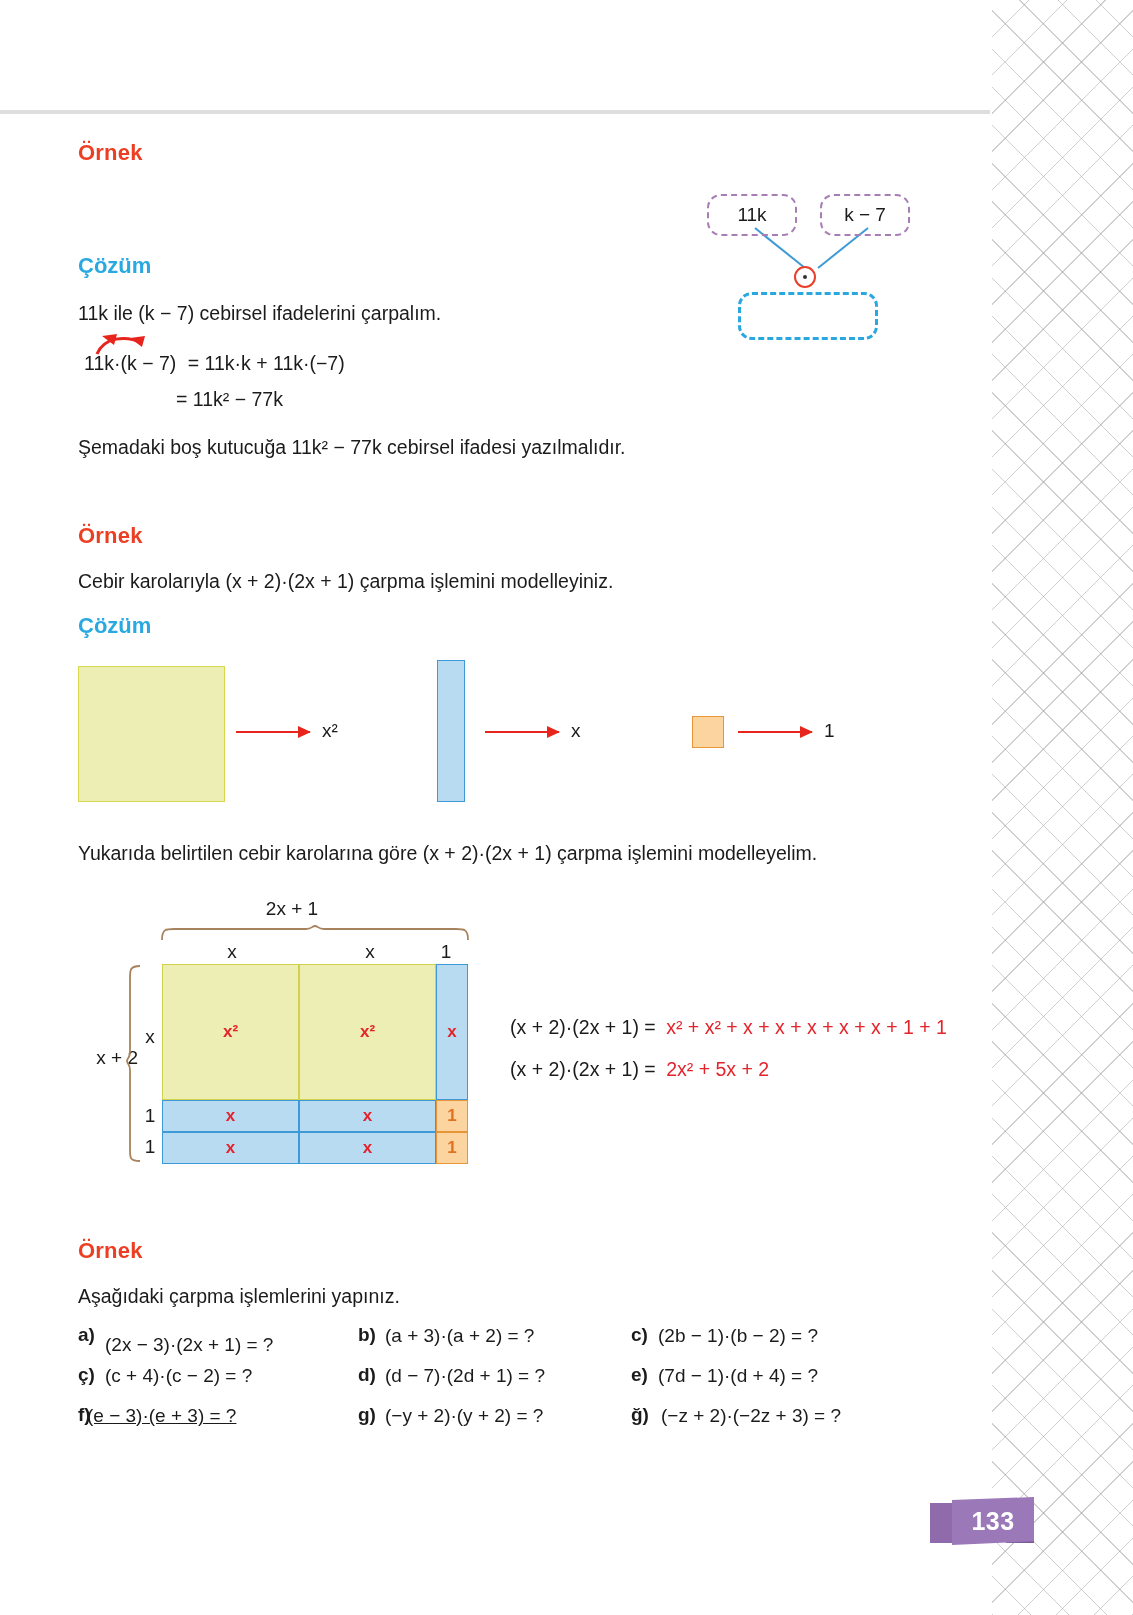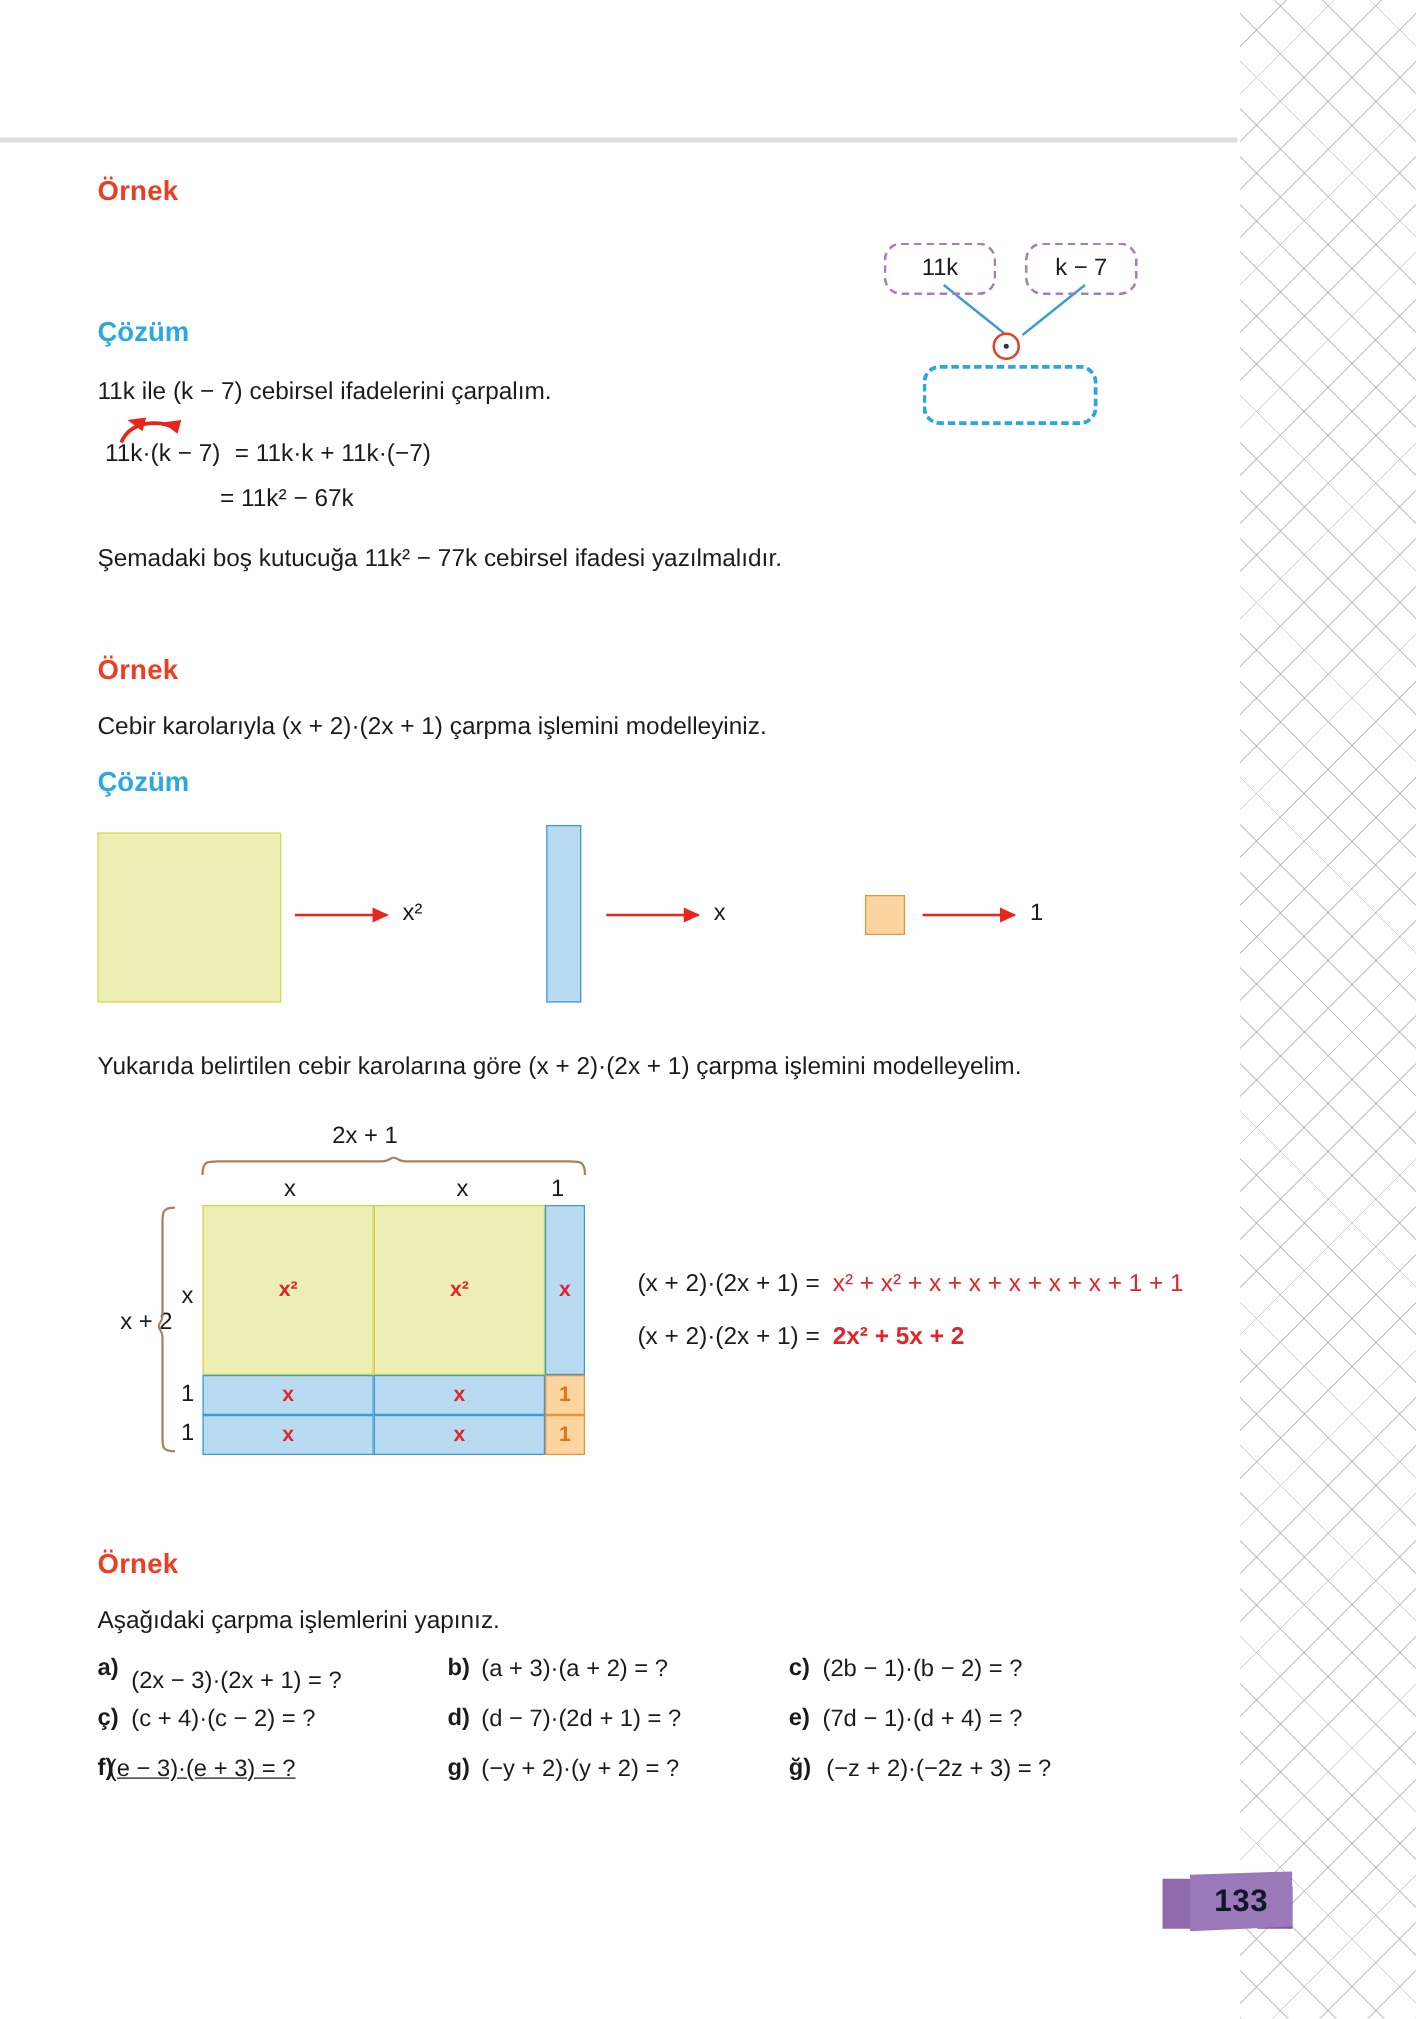--- a/index.html
+++ b/index.html
@@ -89,21 +89,21 @@
   #ribbon-tail2 {
     position: absolute; left: 76px; top: 12px; width: 28px; height: 34px;
     background: #7d5a99;
   }
   #ribbon-main {
     position: absolute; left: 22px; top: 0px; width: 82px; height: 48px;
     background: #9b78b8;
     clip-path: polygon(0 6%, 100% 0%, 100% 92%, 0 100%);
     display: flex; align-items: center; justify-content: center;
   }
-  #pagenum { color: #0f172a; font-weight: bold; font-size: 25px; letter-spacing: .5px; }
+  #pagenum { color: #ffffff; font-weight: bold; font-size: 25px; letter-spacing: .5px; }
 </style>
 </head>
 <body>
 
 <div id="page">
 
   <div id="lattice"></div>
 
   <div id="header-rule"></div>
 
@@ -118,21 +118,21 @@
     <path d="M5,21 C12,4 34,2 50,10" stroke="#e8251c" stroke-width="3" fill="none"></path>
     <polygon points="50,14 38,5 53,3" fill="#e8251c"></polygon>
     <polygon points="22,12 10,3 25,1" fill="#e8251c"></polygon>
   </svg>
 
   <div class="math" style="position:absolute; left:84px; top:352px;">
     <span>11k·(k − 7)</span>
     <span style="margin-left:6px;">= 11k·k + 11k·(−7)</span>
   </div>
 
-  <div class="math" style="position:absolute; left:176px; top:388px;">= 11k² − 67k</div>
+  <div class="math" style="position:absolute; left:176px; top:388px;">= 11k² − 77k</div>
 
   <div class="para" style="left:78px; top:432px; width:620px;">Şemadaki boş kutucuğa 11k² − 77k cebirsel ifadesi yazılmalıdır.</div>
 
   <div>
     <svg style="position:absolute; left:700px; top:180px;" width="240" height="170">
       <line x1="55" y1="48" x2="105" y2="88" stroke="#3d9ad6" stroke-width="2"></line>
       <line x1="168" y1="48" x2="118" y2="88" stroke="#3d9ad6" stroke-width="2"></line>
     </svg>
 
     <div class="dashbox purple" style="left:707px; top:194px; width:90px; height:42px;">
@@ -207,21 +207,21 @@
     <div class="cell one" style="left:436px; top:1132px; width:32px; height:32px;">1</div>
   </div>
 
   <div class="math" style="position:absolute; left:510px; top:1016px;">
     <span>(x + 2)·(2x + 1) =</span>
     <span style="color:#e3242b; margin-left:5px;">x² + x² + x + x + x + x + x + 1 + 1</span>
   </div>
 
   <div class="math" style="position:absolute; left:510px; top:1058px;">
     <span>(x + 2)·(2x + 1) =</span>
-    <span style="color:#e3242b; margin-left:5px;font-weight:bold;">2x² + 5x + 2</span>
+    <span style="color:#e3242b; margin-left:5px;">2x² + 5x + 2</span>
   </div>
 
   <div class="ornek" style="left:78px; top:1238px;">Örnek</div>
 
   <div class="para" style="left:78px; top:1281px; width:700px;">Aşağıdaki çarpma işlemlerini yapınız.</div>
 
   <div class="exletter" style="left:78px; top:1324px;">a)</div>
   <div class="exbody" style="left:105px; top:1318px;margin-top:16px;">(2x − 3)·(2x + 1) = ?</div>
 
   <div class="exletter" style="left:358px; top:1324px;">b)</div>

